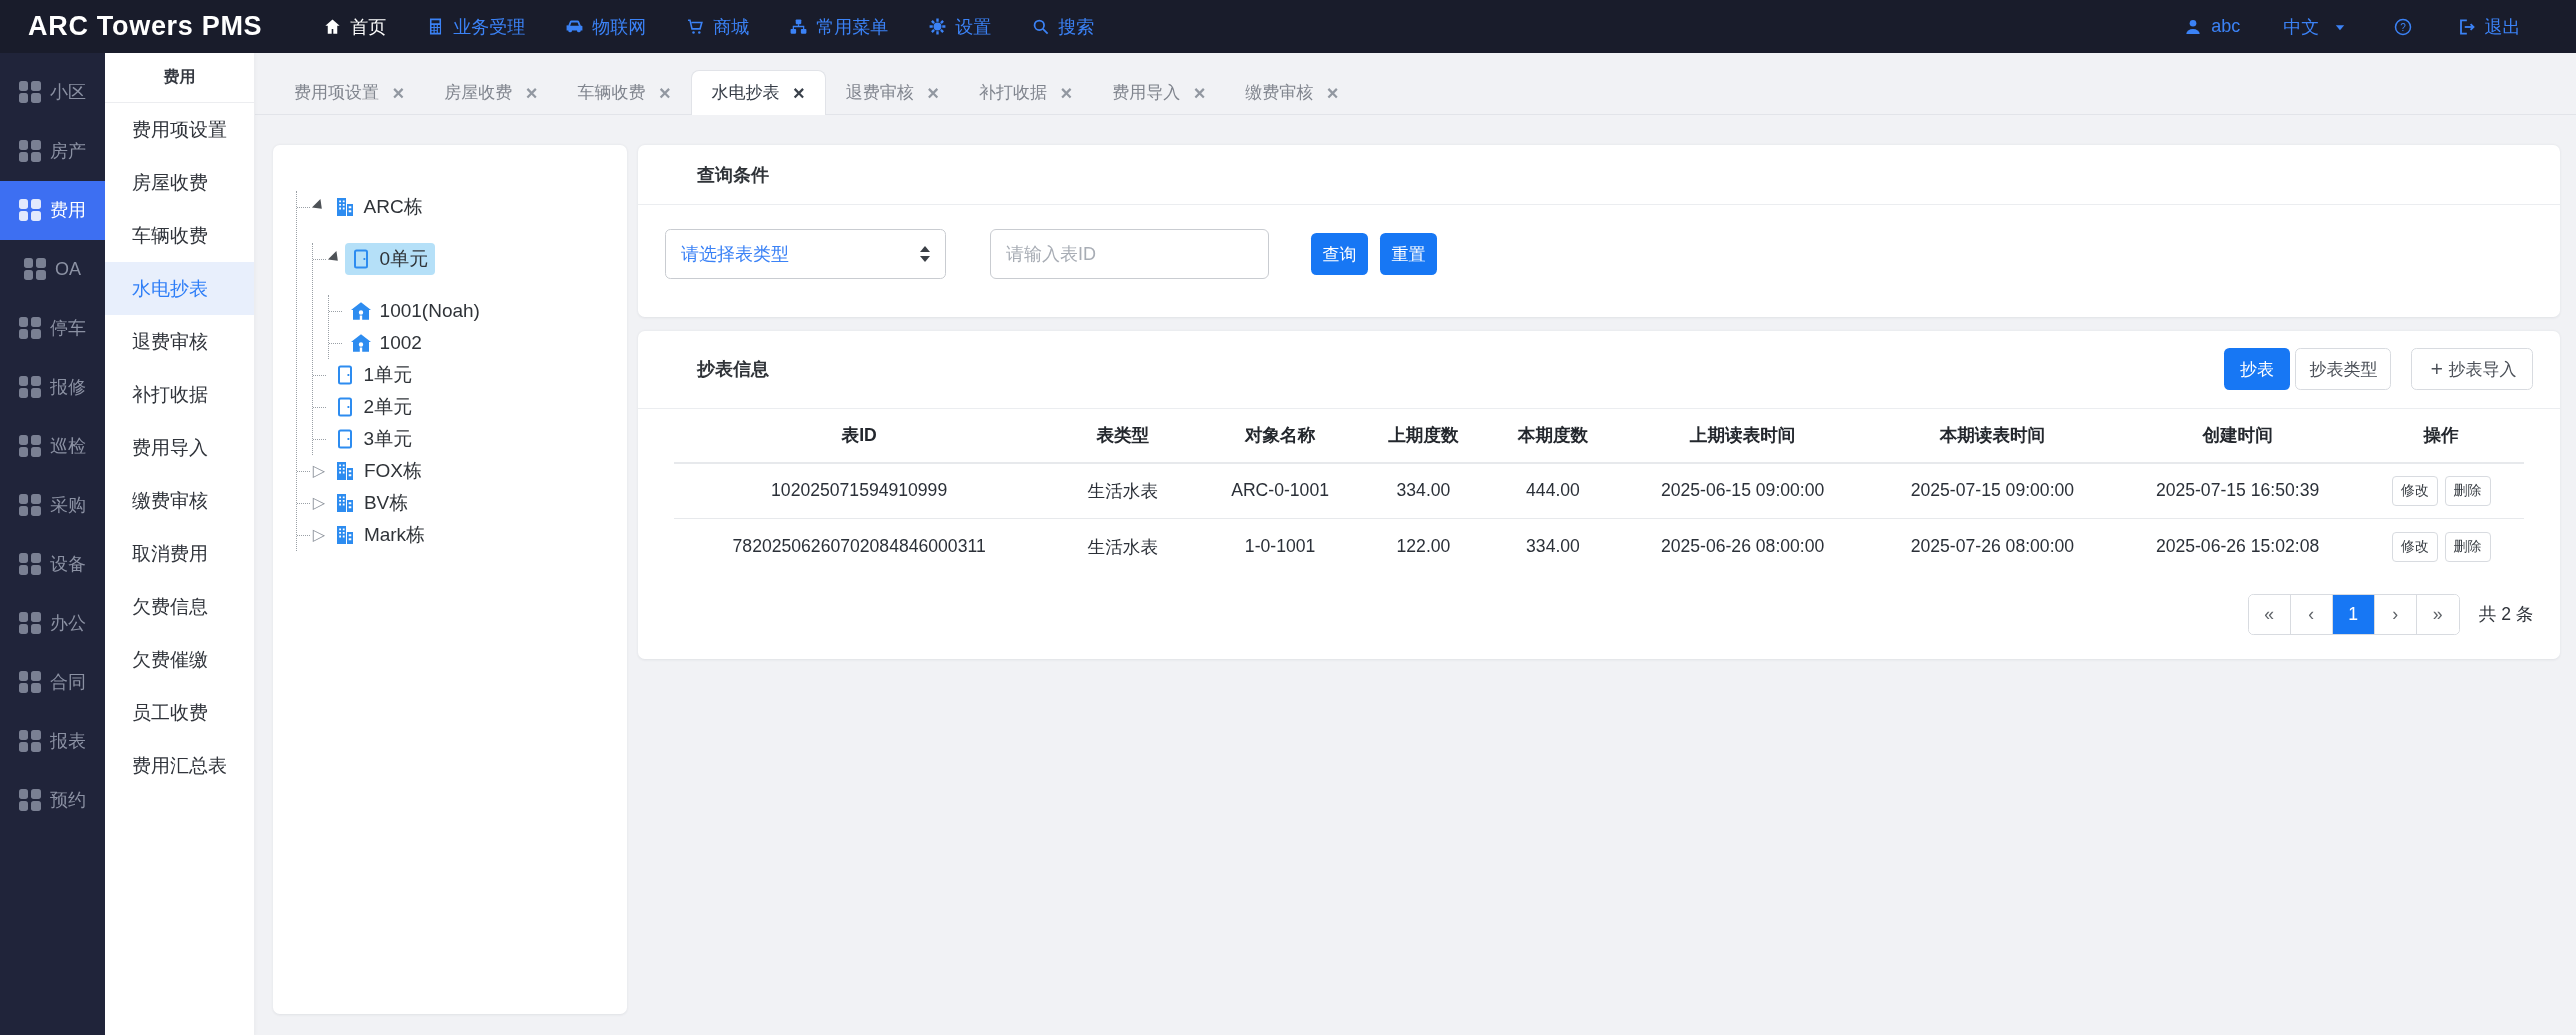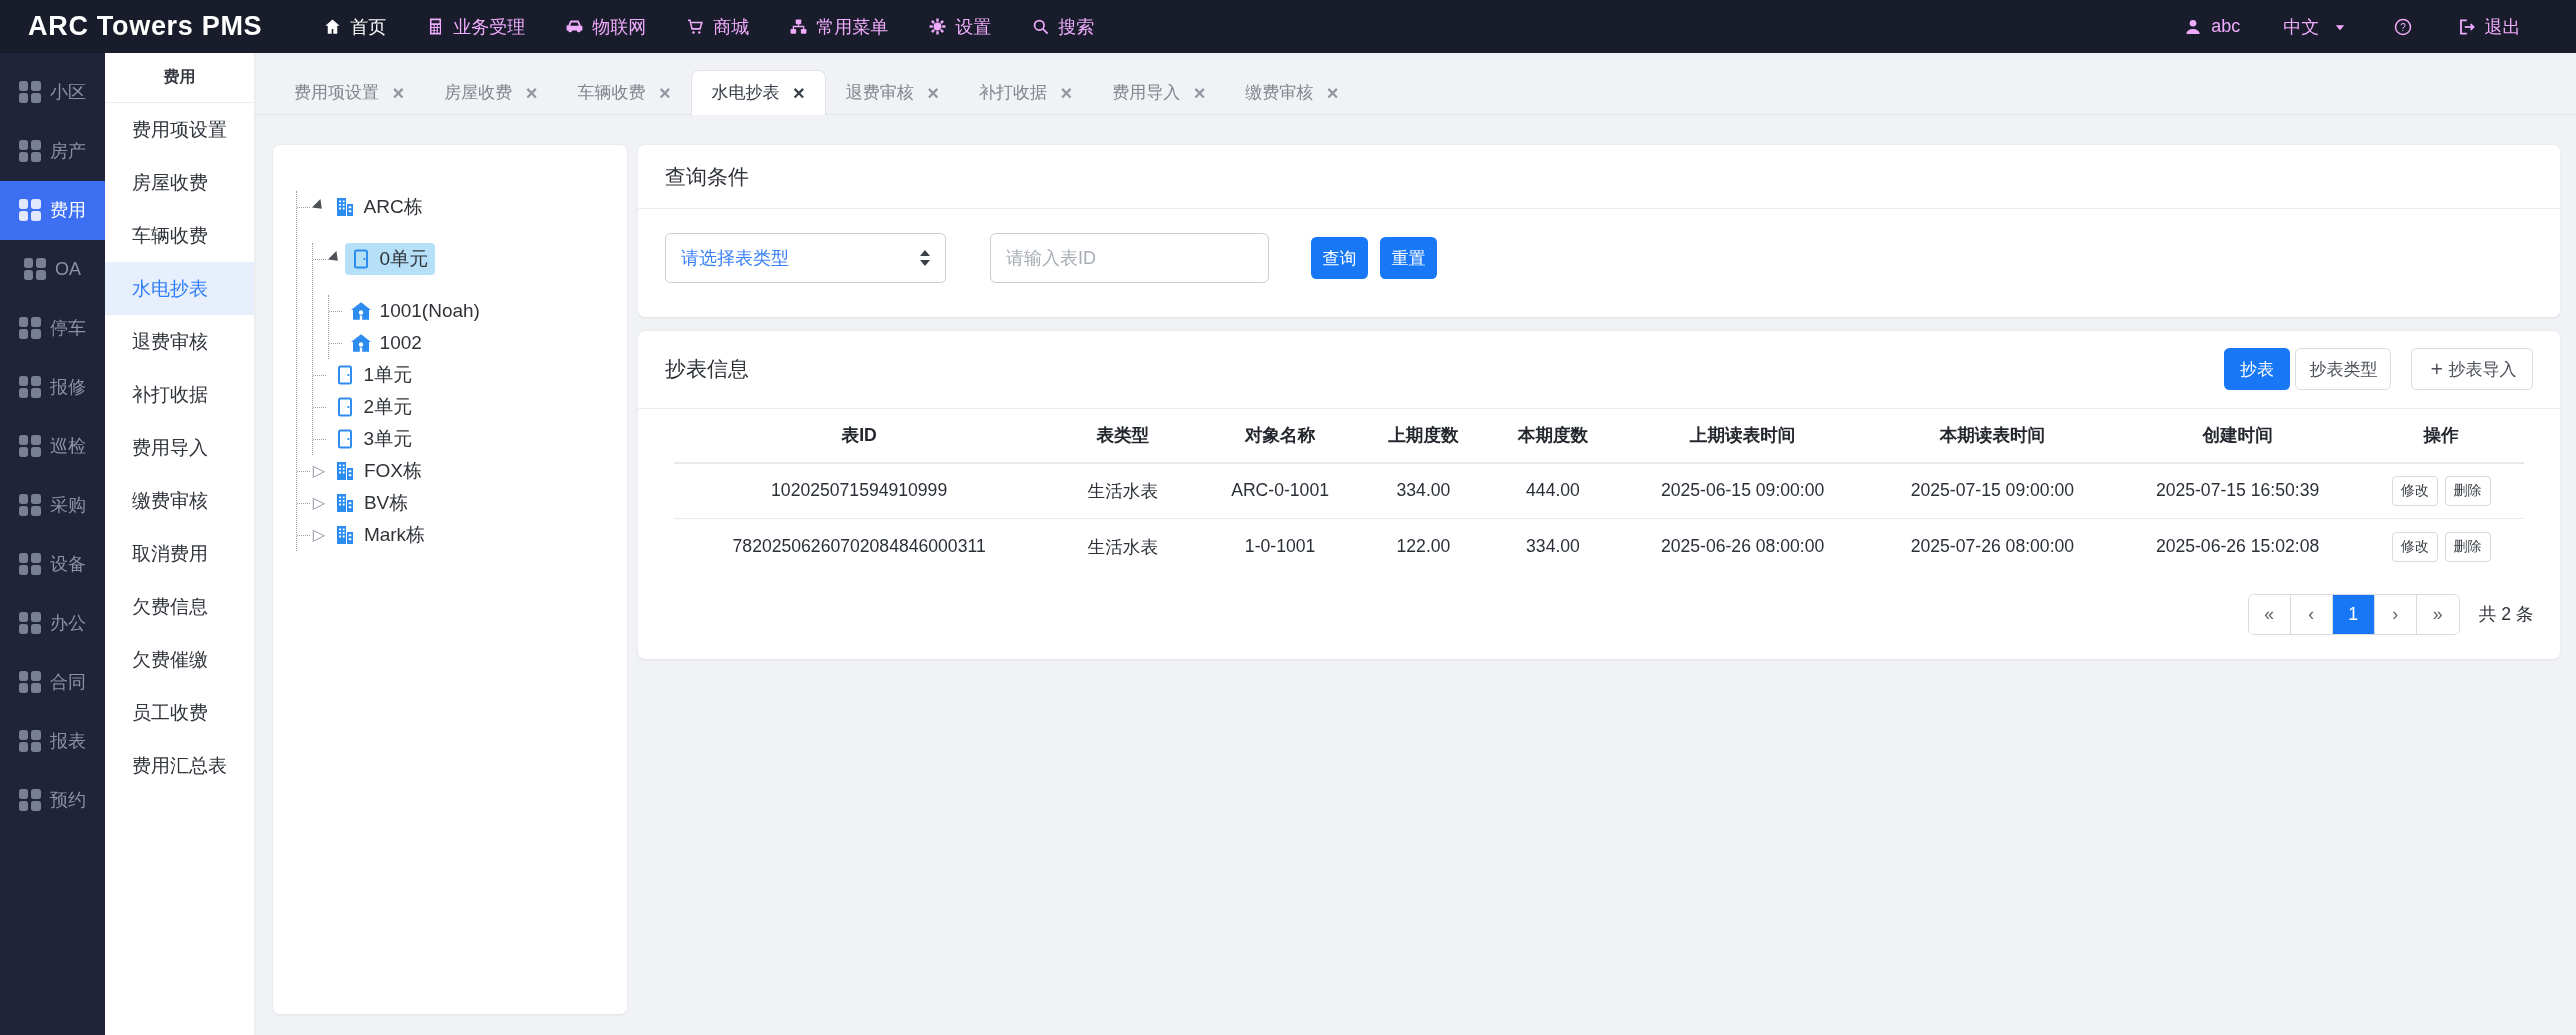--- a/index.html
+++ b/index.html
@@ -9,21 +9,21 @@
   }
   *{box-sizing:border-box; margin:0; padding:0;}
   html,body{width:2576px; height:1036px; overflow:hidden;}
   body{font-family:"Liberation Sans","DejaVu Sans",sans-serif; background:var(--content-bg); color:#2f333a; position:relative;}
   svg{display:block;}
 
   
   .navbar{position:absolute; left:0; top:0; width:2576px; height:53px; background:var(--navbar-bg); display:flex; align-items:center; z-index:30;}
   .brand{color:#fff; font-size:27px; font-weight:700; letter-spacing:0.7px; padding:0 41px 0 28px; white-space:nowrap;}
   .nav-items{display:flex; align-items:center; height:100%;}
-  .nav-item{display:flex; align-items:center; gap:8px; padding:0 20px; height:100%; color:#f0abfc; font-size:18px; cursor:pointer; white-space:nowrap;}
+  .nav-item{display:flex; align-items:center; gap:8px; padding:0 20px; height:100%; color:#3b82f6; font-size:18px; cursor:pointer; white-space:nowrap;}
   .nav-item .icn{width:19px; height:19px;}
   .nav-item.active{color:#ffffff;}
   .nav-right{margin-left:auto; display:flex; align-items:center; gap:0; padding-right:34px;}
   .nav-right .nav-item{padding:0 21.6px;}
   .nav-right .icn{width:20px; height:20px;}
   .caret{width:15px; height:15px; margin-left:2.7px;}
 
   
   .sidebar{position:absolute; left:0; top:53px; width:105px; height:983px; background:var(--sidebar-bg); z-index:20; padding-top:9.5px;}
   .side-item{height:59px; display:flex; align-items:center; justify-content:center; gap:9.5px; color:#8b91a3; font-size:18px; cursor:pointer; white-space:nowrap;}
@@ -56,21 +56,21 @@
   .tree .dash{width:13.5px; border-top:0.7px dotted #9aa0a6; margin-right:2.7px; flex:none;}
   .tree .exp{flex:none; margin-right:4px; display:inline-block;}
   .exp-open{width:0; height:0; border-left:6px solid transparent; border-right:6px solid transparent; border-top:8.8px solid #4e5257; transform:rotate(-45deg); margin-top:-2.7px;}
   .exp-closed{font-size:16px; color:#8d939c; line-height:1;}
   .tree .n-icn{width:24px; height:24px; color:#2d8cf0; flex:none; margin-right:6.8px;}
   .tree .lbl-wrap{display:flex; align-items:center; padding:2.7px 6.8px 2.7px 4px; border-radius:4px;}
   .tree .selected .lbl-wrap{background:var(--tree-sel);text-align:right;}
 
   .right-col{flex:1; display:flex; flex-direction:column; gap:13.5px;}
   .panel-head{display:flex; align-items:center; padding:17.6px 27px; border-bottom:0.7px solid #ebedf0;}
-  .panel-title{font-size:21px; font-weight:400; color:#2f3338;}
+  .panel-title{font-size:18px; font-weight:700; color:#2f3338;margin-left:32px;}
 
   .query-card{height:172px;}
   .query-body{display:flex; align-items:center; padding:24px 27px; gap:0;}
   .fake-select{width:281px; height:50px; border:0.7px solid #c9ccd1; border-radius:5.4px; display:flex; align-items:center; padding:0 15px; font-size:18px; color:#3b82f6; background:#fff; cursor:pointer;}
   .fake-select .updown{margin-left:auto; display:flex; flex-direction:column; gap:3.4px;}
   .fake-select .updown b{width:0; height:0; border-left:5.4px solid transparent; border-right:5.4px solid transparent;}
   .fake-select .updown b.up{border-bottom:6.8px solid #3a3f45;}
   .fake-select .updown b.down{border-top:6.8px solid #3a3f45;}
   .text-input{width:279px; height:50px; border:0.7px solid #c9ccd1; border-radius:6px; padding:4px 15px; font-size:18px; color:#3a3f45; margin-left:44px; outline:none; font-family:inherit;}
   .text-input::placeholder{color:#a8adb5;}

